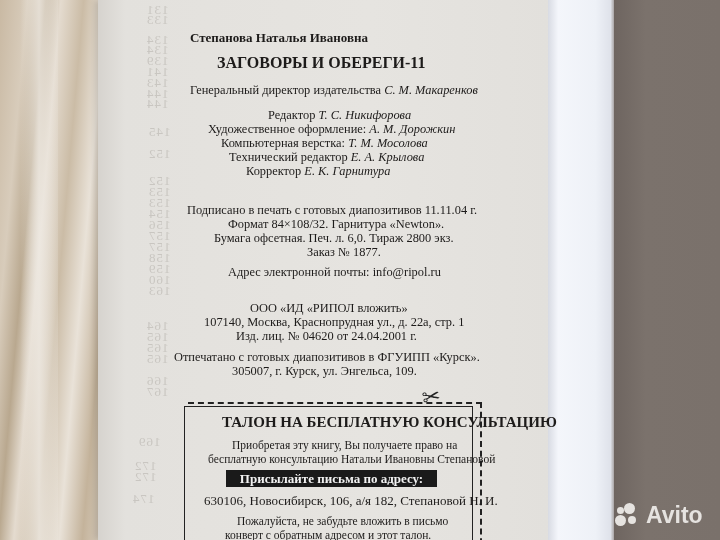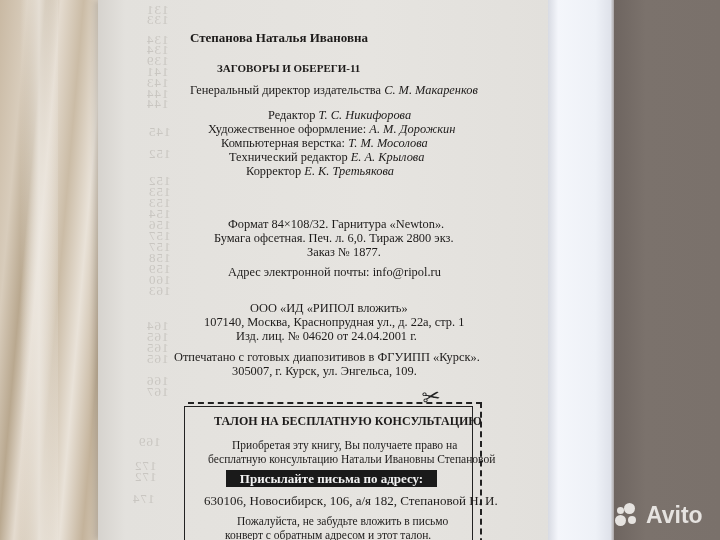--- a/index.html
+++ b/index.html
@@ -103,21 +103,21 @@
   <div class="bleed" style="left:146px;top:375px">166</div>
   <div class="bleed" style="left:146px;top:386px">167</div>
   <div class="bleed" style="left:138px;top:436px">169</div>
   <div class="bleed" style="left:134px;top:460px">172</div>
   <div class="bleed" style="left:134px;top:471px">172</div>
   <div class="bleed" style="left:132px;top:493px">174</div>
 </div>
 
 <div class="content">
   <div class="line b" style="left:92px;top:30px;font-size:13px">Степанова Наталья Ивановна</div>
-  <div class="line b" style="left:119px;top:62px;font-size:11px">ЗАГОВОРЫ И ОБЕРЕГИ-11</div>
+  <div class="line b" style="left:119px;top:54px;font-size:16px">ЗАГОВОРЫ И ОБЕРЕГИ-11</div>
 
   <div class="line" style="left:92px;top:83px">
     <span>Генеральный директор издательства</span>
     <span class="i">С. М. Макаренков</span>
   </div>
 
   <div class="line" style="left:170px;top:108px">
     <span>Редактор</span>
     <span class="i">Т. С. Никифорова</span>
   </div>
@@ -128,41 +128,42 @@
   <div class="line" style="left:123px;top:136px">
     <span>Компьютерная верстка:</span>
     <span class="i">Т. М. Мосолова</span>
   </div>
   <div class="line" style="left:131px;top:150px">
     <span>Технический редактор</span>
     <span class="i">Е. А. Крылова</span>
   </div>
   <div class="line" style="left:148px;top:164px">
     <span>Корректор</span>
-    <span class="i">Е. К. Третьякова</span>
+    <span class="i">Е. К. Гарнитура</span>
   </div>
 
+  <div class="line" style="left:89px;top:203px">Подписано в печать с готовых диапозитивов 11.11.04 г.</div>
   <div class="line" style="left:130px;top:217px">Формат 84×108/32. Гарнитура «Newton».</div>
   <div class="line" style="left:116px;top:231px">Бумага офсетная. Печ. л. 6,0. Тираж 2800 экз.</div>
   <div class="line" style="left:209px;top:245px">Заказ № 1877.</div>
 
   <div class="line" style="left:130px;top:265px">Адрес электронной почты: info@ripol.ru</div>
 
   <div class="line" style="left:152px;top:301px">ООО «ИД «РИПОЛ вложить»</div>
   <div class="line" style="left:106px;top:315px">107140, Москва, Краснопрудная ул., д. 22а, стр. 1</div>
   <div class="line" style="left:138px;top:329px">Изд. лиц. № 04620 от 24.04.2001 г.</div>
 
   <div class="line" style="left:76px;top:350px">Отпечатано с готовых диапозитивов в ФГУИПП «Курск».</div>
   <div class="line" style="left:134px;top:364px">305007, г. Курск, ул. Энгельса, 109.</div>
 
   <div class="coupon-outer"></div>
   <div class="coupon-inner"></div>
   <div class="scissors">✂</div>
 
-  <div class="line b" style="left:116px;top:414px;font-size:12px">ТАЛОН НА БЕСПЛАТНУЮ КОНСУЛЬТАЦИЮ</div>
+  <div class="line b" style="left:124px;top:414px;font-size:15px">ТАЛОН НА БЕСПЛАТНУЮ КОНСУЛЬТАЦИЮ</div>
   <div class="line" style="left:110px;top:453px;font-size:11.5px">бесплатную консультацию Натальи Ивановны Степановой</div>
   <div class="line" style="left:134px;top:439px;font-size:11.5px">Приобретая эту книгу, Вы получаете право на</div>
   <div class="black-bar">Присылайте письма по адресу:</div>
   <div class="line" style="left:106px;top:493px;font-size:13px">630106, Новосибирск, 106, а/я 182, Степановой Н. И.</div>
   <div class="line" style="left:139px;top:515px;font-size:11.5px">Пожалуйста, не забудьте вложить в письмо</div>
   <div class="line" style="left:127px;top:529px;font-size:11.5px">конверт с обратным адресом и этот талон.</div>
 </div>
 
 <div class="avito">
   <div class="avito-dots">

